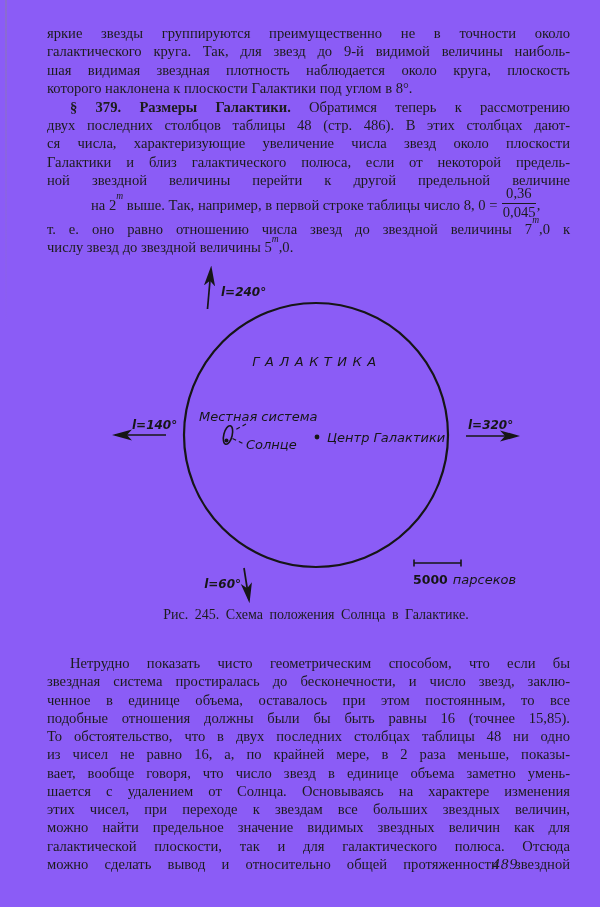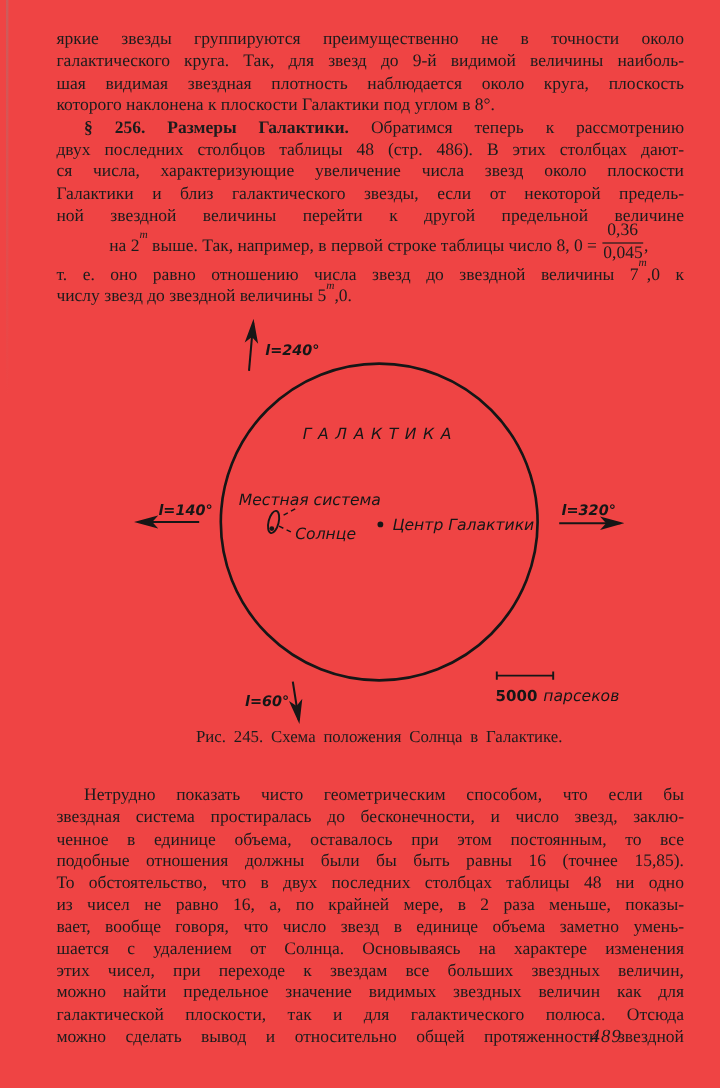--- a/index.html
+++ b/index.html
@@ -1,18 +1,18 @@
 <!DOCTYPE html>
 <html><head>
 <meta charset="utf-8">
 <style>
   html,body{margin:0;padding:0;background:#e8e8e6;}
   .page{
     position:relative;width:600px;height:907px;margin:0 auto;
-    background:#ef4444;color:#1c1c1c;overflow:hidden;
+    background:#8b5cf6;color:#1c1c1c;overflow:hidden;
     font-family:"Liberation Serif", serif;
   }
   .scan-edge{
     position:absolute;left:5px;top:0;width:2px;height:330px;
     background:linear-gradient(#8a8a88, rgba(140,140,138,0));opacity:.35;
   }
   .textcol{
     position:absolute;left:47px;top:24px;width:523px;
     font-size:14.6px;line-height:18.4px;font-weight:500;
   }
@@ -53,24 +53,24 @@
 
 <div class="page">
   <div class="scan-edge"></div>
 
   <div class="textcol">
     <div class="jline">яркие звезды группируются преимущественно не в точности около</div>
     <div class="jline">галактического круга. Так, для звезд до 9-й видимой величины наиболь-</div>
     <div class="jline">шая видимая звездная плотность наблюдается около круга, плоскость</div>
     <div class="lline">которого наклонена к плоскости Галактики под углом в 8°.</div>
 
-    <div class="jline indent"><span class="bold">§ 256. Размеры Галактики.</span><span> Обратимся теперь к рассмотрению</span></div>
+    <div class="jline indent"><span class="bold">§ 379. Размеры Галактики.</span><span> Обратимся теперь к рассмотрению</span></div>
     <div class="jline">двух последних столбцов таблицы 48 (стр. 486). В этих столбцах дают-</div>
     <div class="jline">ся числа, характеризующие увеличение числа звезд около плоскости</div>
-    <div class="jline">Галактики и близ галактического звезды, если от некоторой предель-</div>
+    <div class="jline">Галактики и близ галактического полюса, если от некоторой предель-</div>
     <div class="jline">ной звездной величины перейти к другой предельной величине</div>
 
     <div class="formula-line"><span>на 2</span><sup class="m">m</sup><span> выше. Так, например, в первой строке таблицы число 8, 0 = </span><span class="frac"><span class="num">0,36</span><span class="den">0,045</span></span><span>,</span></div>
 
     <div class="jline"><span>т. е. оно равно отношению числа звезд до звездной величины 7</span><sup class="m">m</sup><span>,0 к</span></div>
     <div class="lline"><span>числу звезд до звездной величины 5</span><sup class="m">m</sup><span>,0.</span></div>
   </div>
 
   <div class="figure">
     <svg width="600" height="340" viewBox="0 0 600 340">

